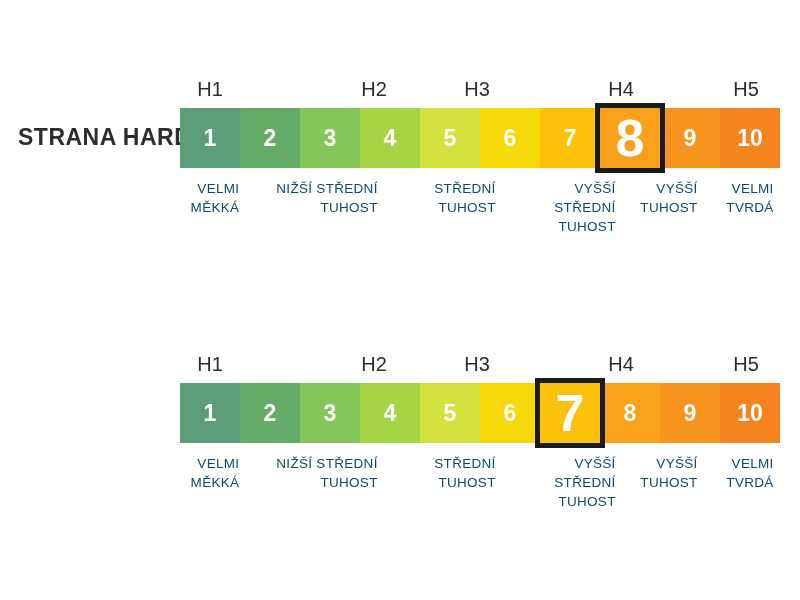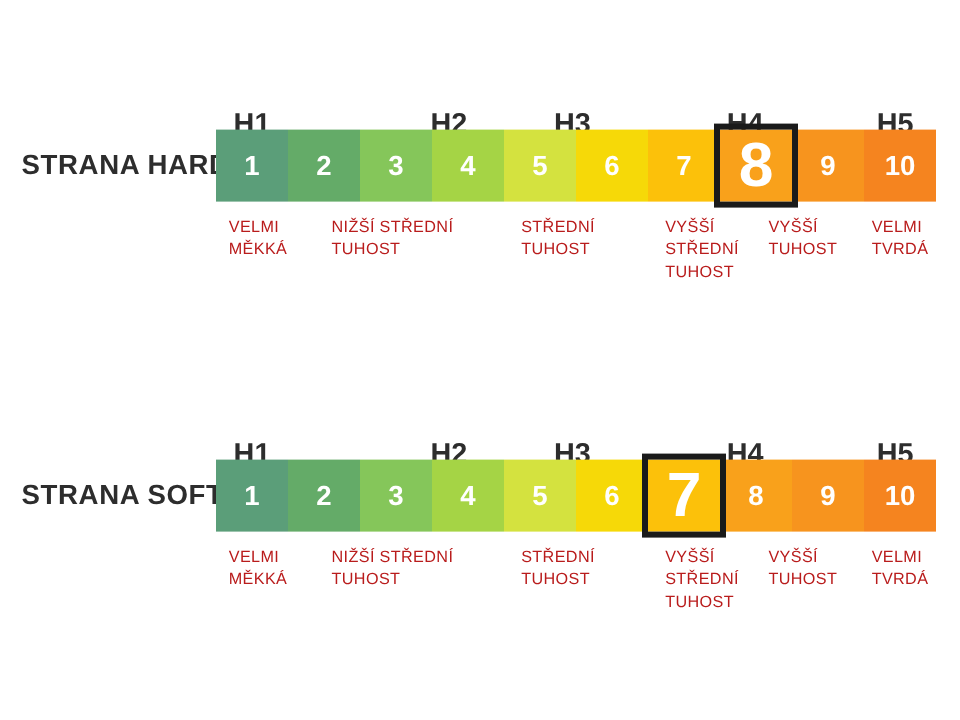--- a/index.html
+++ b/index.html
@@ -1,31 +1,31 @@
 <!DOCTYPE html>
 <html><head>
 <meta charset="utf-8">
 <style>
   html,body{margin:0;padding:0;background:#ffffff;}
   body{width:800px;height:600px;position:relative;overflow:hidden;
        font-family:"Liberation Sans",sans-serif;}
   .scale{position:absolute;left:0;width:800px;height:215px;}
   .scale-title{position:absolute;left:18px;top:46px;font-size:23px;font-weight:bold;
        color:#2d2d2d;letter-spacing:0.5px;white-space:nowrap;}
-  .h-label{position:absolute;top:12px;transform:translateX(-50%);font-size:24px;
-       font-weight:bold;color:#2d2d2d;white-space:nowrap;}
+  .h-label{position:absolute;top:0;transform:translateX(-50%);font-size:20px;
+       font-weight:normal;color:#2d2d2d;white-space:nowrap;}
   .pos-h1{left:210px}.pos-h2{left:374px}.pos-h3{left:477px}.pos-h4{left:621px}.pos-h5{left:746px}
   .strip{position:absolute;left:180px;top:30px;width:600px;height:60px;display:flex;}
   .cell{width:60px;height:60px;display:flex;align-items:center;justify-content:center;}
   .cell-num{color:#ffffff;font-size:23px;font-weight:bold;}
   .cell.hl .cell-num{font-size:52px;}
   .highlight-box{position:absolute;top:25px;width:70px;height:70px;box-sizing:border-box;
        border:5px solid #1a1a1a;pointer-events:none;}
-  .desc{position:absolute;top:101px;transform:translateX(-50%);text-align:left;
-       font-size:13.5px;line-height:19px;color:#b91c1c;letter-spacing:0.3px;white-space:nowrap;}
+  .desc{position:absolute;top:101px;transform:translateX(-50%);text-align:right;
+       font-size:13.5px;line-height:19px;color:#0c4a6e;letter-spacing:0.3px;white-space:nowrap;}
   .pos-d1{left:215px}.pos-d2{left:327px}.pos-d3{left:465px}.pos-d4{left:585px}.pos-d5{left:669px}.pos-d6{left:750px}
   .desc span{display:block;}
 </style>
 </head>
 <body>
 
 <section class="scale" style="top:78px">
   <div class="scale-title">STRANA HARD</div>
 
   <div class="h-label pos-h1">H1</div>
@@ -89,21 +89,20 @@
     <span>VYŠŠÍ</span>
     <span>TUHOST</span>
   </div>
   <div class="desc pos-d6">
     <span>VELMI</span>
     <span>TVRDÁ</span>
   </div>
 </section>
 
 <section class="scale" style="top:353px">
-  <div class="scale-title">STRANA SOFT</div>
 
   <div class="h-label pos-h1">H1</div>
   <div class="h-label pos-h2">H2</div>
   <div class="h-label pos-h3">H3</div>
   <div class="h-label pos-h4">H4</div>
   <div class="h-label pos-h5">H5</div>
 
   <div class="strip">
     <div class="cell" style="background: rgb(91, 158, 121);">
         <span class="cell-num">1</span>

